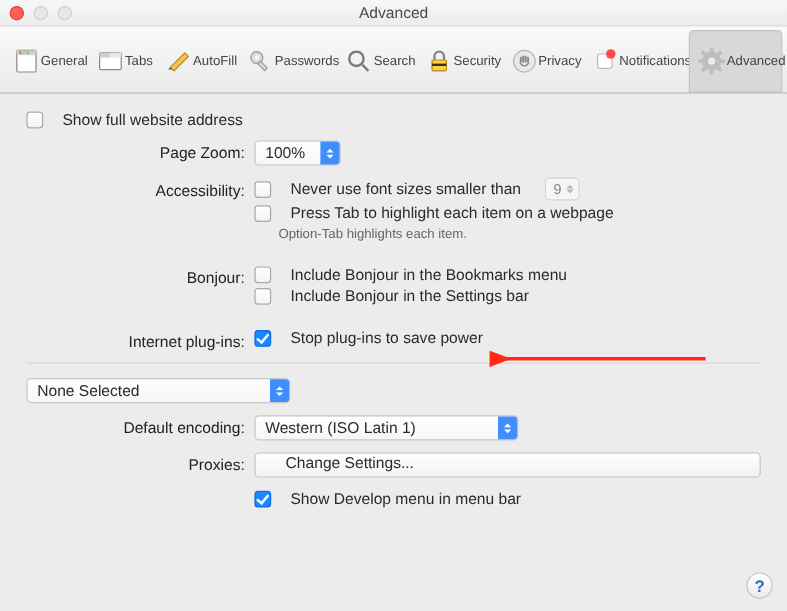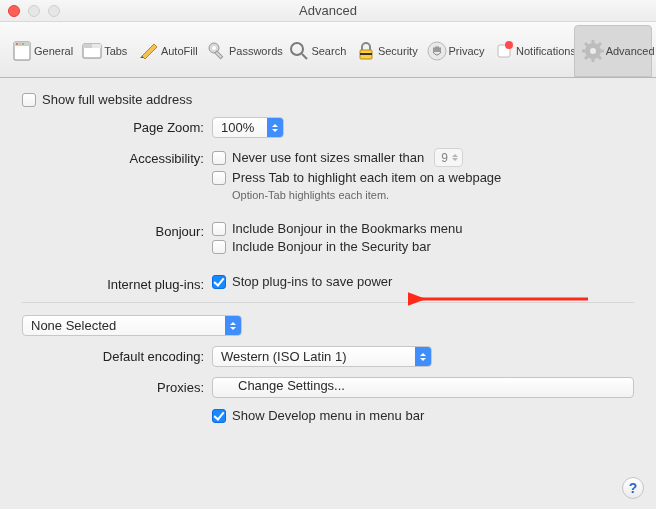--- a/index.html
+++ b/index.html
@@ -50,21 +50,21 @@
   .content { padding:14px 22px 0 22px; position:relative; }
   .row { display:flex; align-items:flex-start; margin-bottom:10px; }
   .row-label {
     width:190px;
     text-align:right;
     padding-right:8px;
     padding-top:3px;
     color:#222;
   }
   .row-controls { flex:1; display:flex; flex-direction:column; gap:3px; }
-  .ck { display:flex; align-items:center; gap:6px; }
+  .ck { display:flex; align-items:center; gap:16px; }
   .checkbox {
     width:14px; height:14px; border:1px solid #a9a9a9; border-radius:3px;
     background:linear-gradient(#fff,#f3f3f3);
     display:inline-flex; align-items:center; justify-content:center;
     flex-shrink:0; position:relative;
   }
   .checkbox.checked { background:#1a89ff; border-color:#0b6be0; }
   .checkbox.checked::after {
     content:""; position:absolute;
     left:3px; top:0px;
@@ -292,21 +292,21 @@
 
   <div class="row">
     <div class="row-label">Bonjour:</div>
     <div class="row-controls">
       <label class="ck">
         <span class="checkbox"></span>
         <span class="ck-label">Include Bonjour in the Bookmarks menu</span>
       </label>
       <label class="ck">
         <span class="checkbox"></span>
-        <span class="ck-label">Include Bonjour in the Security bar</span>
+        <span class="ck-label">Include Bonjour in the Settings bar</span>
       </label>
     </div>
   </div>
 
   <div class="spacer"></div>
 
   <div class="row">
     <div class="row-label">Internet plug-ins:</div>
     <div class="row-controls">
       <label class="ck">

